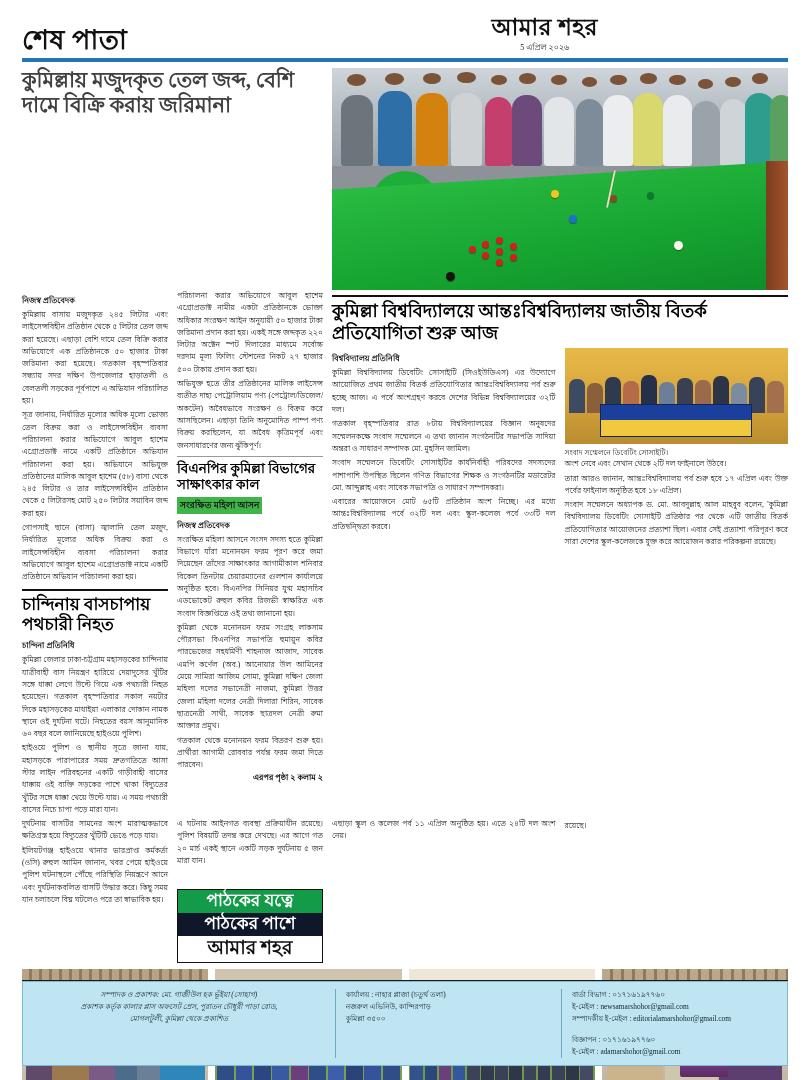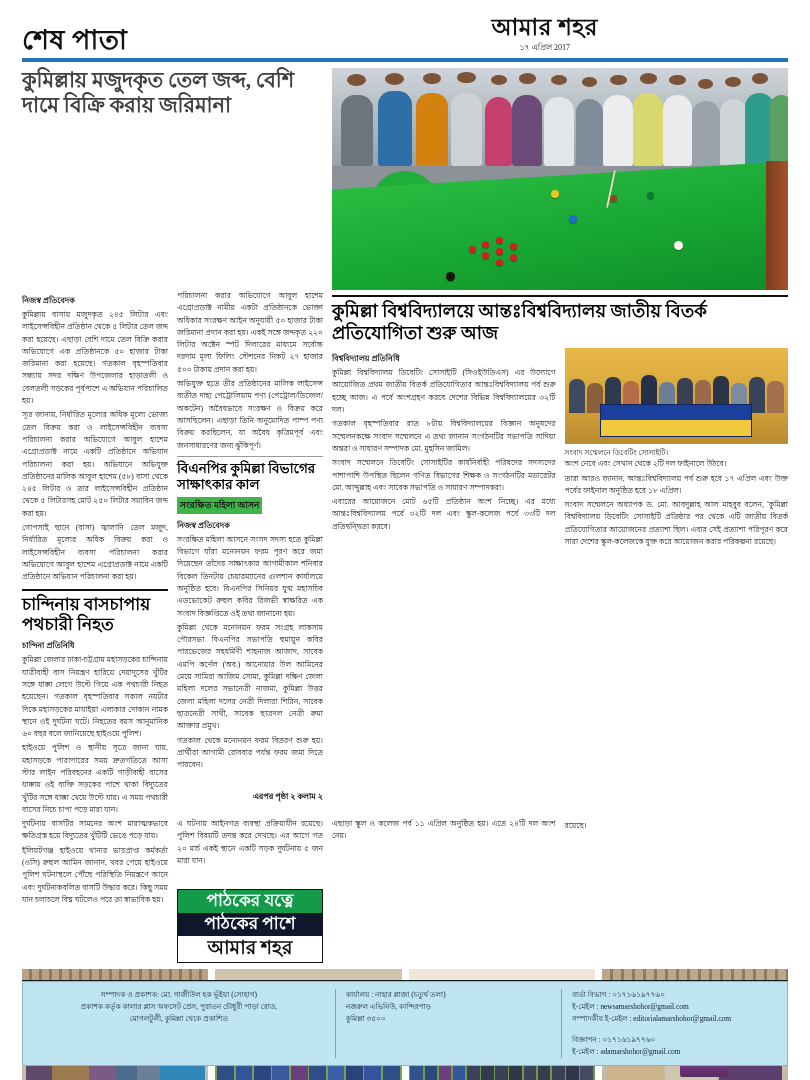--- a/index.html
+++ b/index.html
@@ -203,44 +203,44 @@
   .promo-red {
     background: #0f172a; color: #fff; font-size: 17px; font-weight: bold;
     text-align: center; padding: 2px 0 3px; line-height: 1.05;
   }
   .promo-brand {
     background: #fff; color: #111; font-size: 19px; font-weight: bold;
     text-align: center; padding: 2px 0 4px; line-height: 1.05;
   }
 
   .jump {
-    font-size: 8px; font-weight: bold; text-align: right; margin-top: 19px;
+    font-size: 8px; font-weight: bold; text-align: right; margin-top: 0;
   }
 
   
   .footer-wrap { position: absolute; left: 22px; right: 22px; bottom: 14px; }
   .footer {
     background: #bfe4f2; border: 1px solid #7fb9cf;
     display: grid; grid-template-columns: 1.35fr 1fr 1fr;
     padding: 7px 10px; column-gap: 10px;
   }
   .footer > div + div { border-left: 1px solid #6fa9c0; padding-left: 10px; }
   .f-line { font-size: 7.4px; line-height: 1.65; color: #10232e; }
-  .f-center { text-align: center; }
+  .f-center { text-align: center; font-style: italic; }
 </style>
 </head>
 <body>
 
 <div class="page">
 
   <div class="masthead">
     <div class="page-flag">শেষ পাতা</div>
     <div class="brandbox">
       <div class="brand-name">আমার শহর</div>
-      <div class="brand-date">১৭ এপ্রিল 2017</div>
+      <div class="brand-date">5 এপ্রিল ২০২৬</div>
     </div>
   </div>
   <div class="rule-blue"></div>
 
   <div class="body-grid">
 
     <div class="colspan2">
       <h1 class="lead">কুমিল্লায় মজুদকৃত তেল জব্দ, বেশি দামে বিক্রি করায় জরিমানা</h1>
     </div>
 

